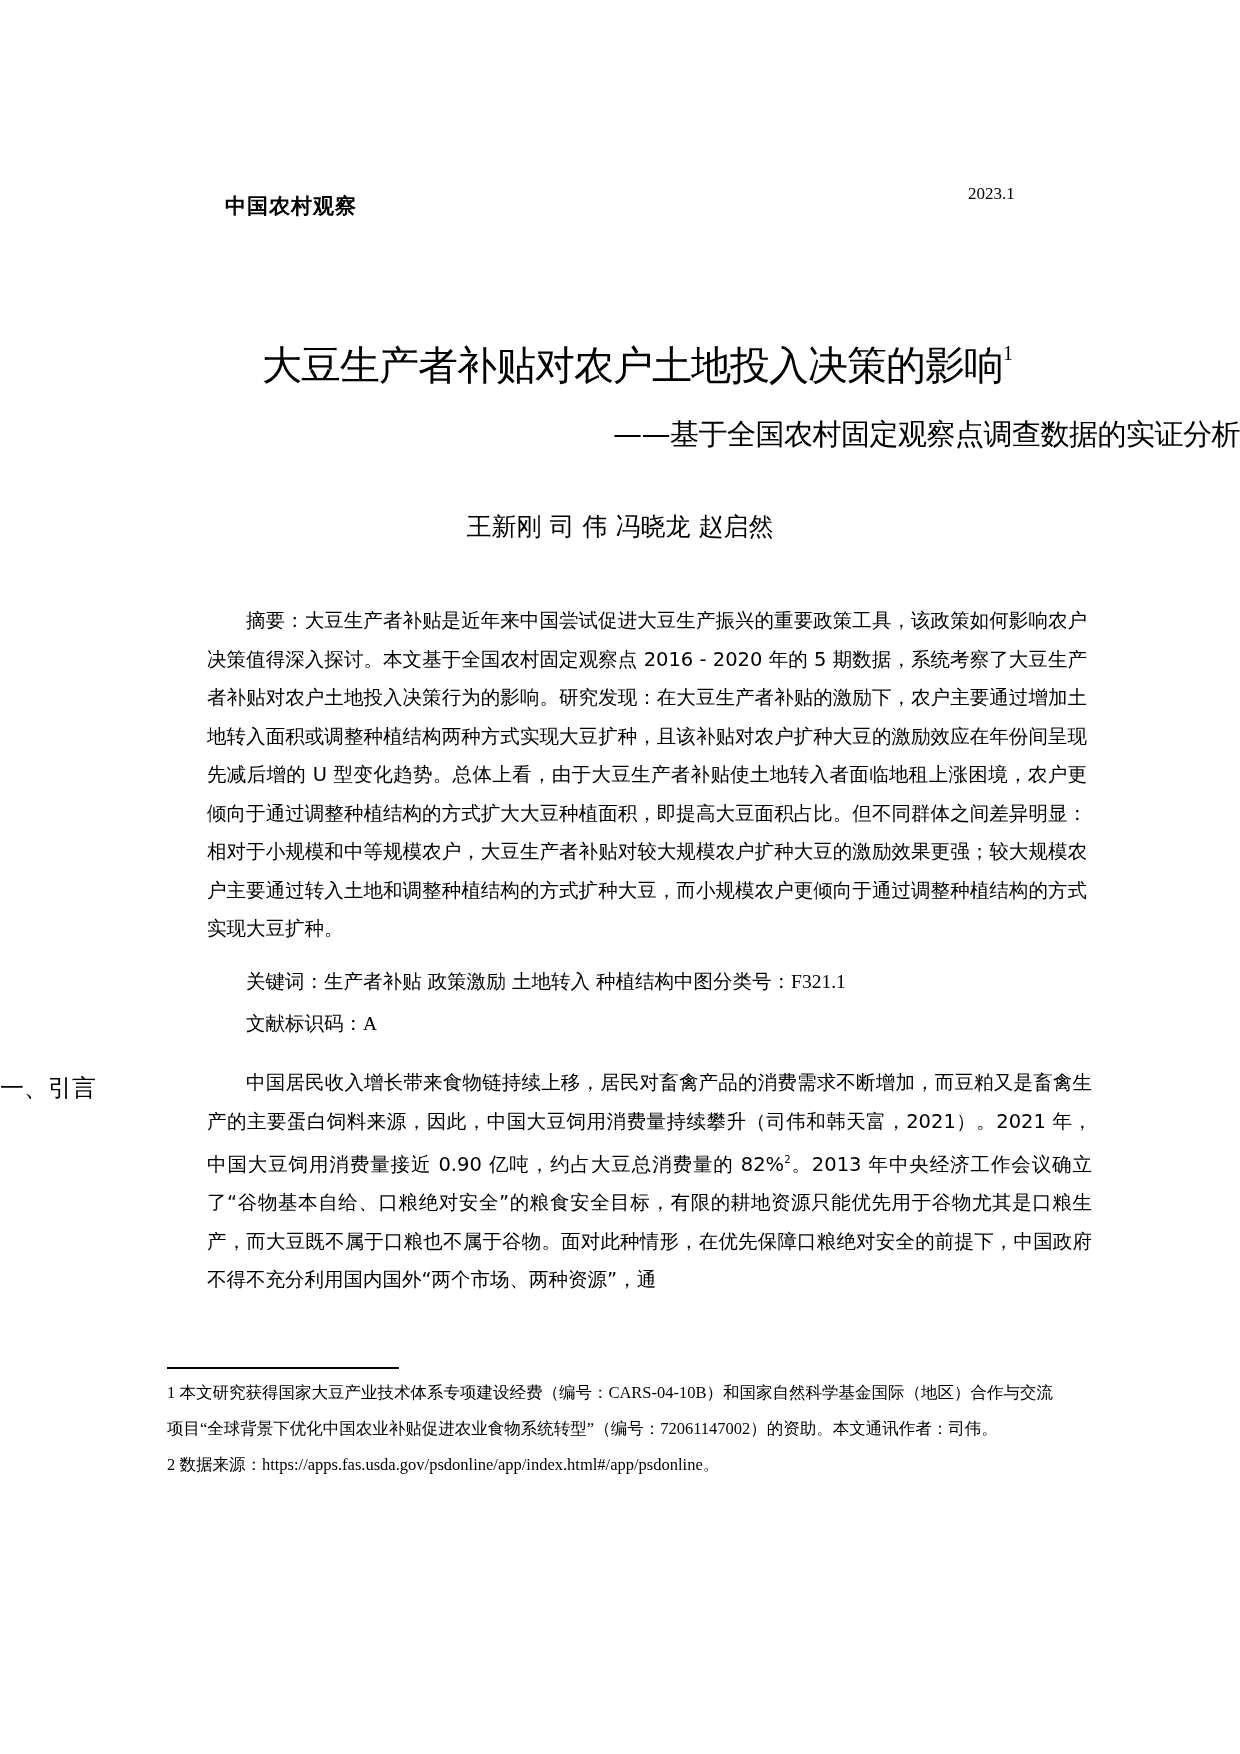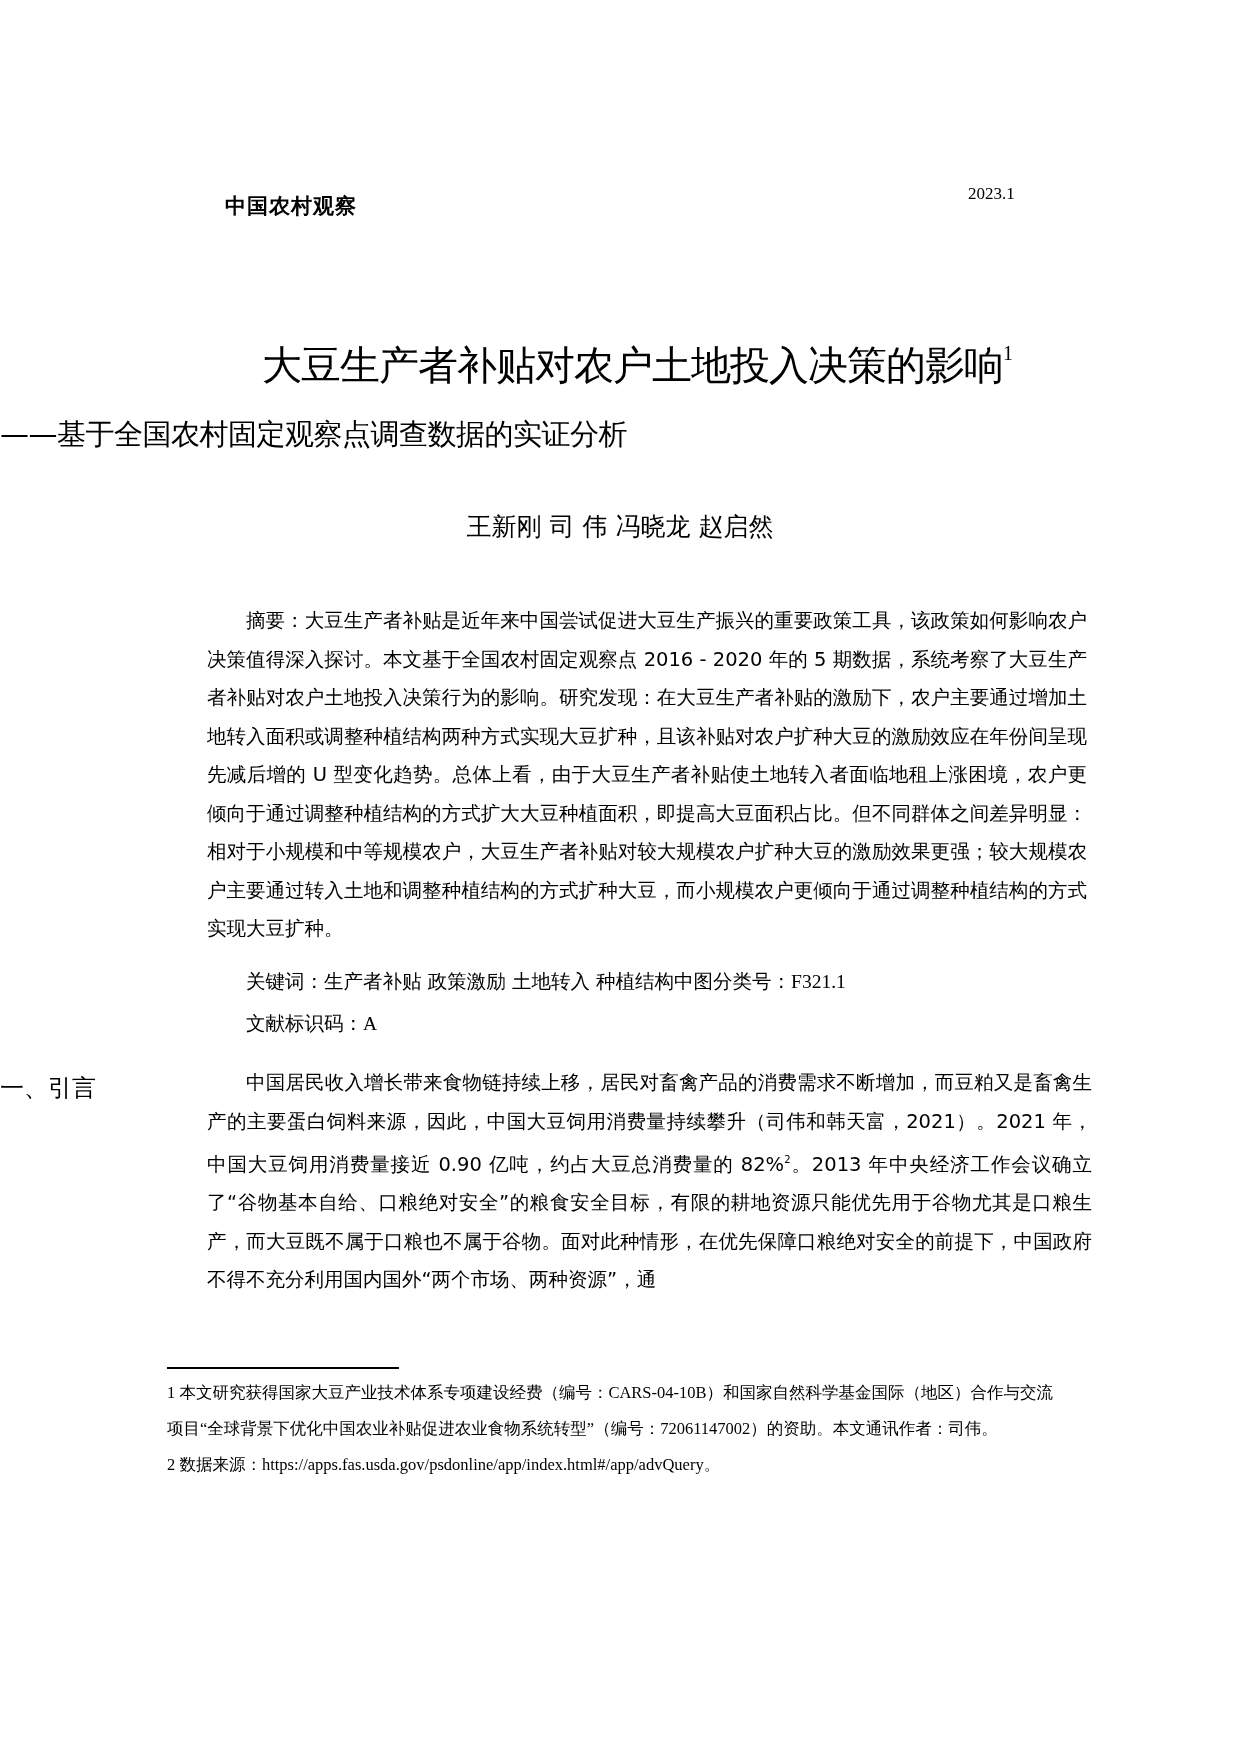--- a/index.html
+++ b/index.html
@@ -3,21 +3,21 @@
 <meta charset="utf-8">
 <style>
   html, body { margin: 0; padding: 0; background: #ffffff; }
   body { width: 1240px; height: 1754px; position: relative; overflow: hidden; color: #000; }
   .sans { font-family: "DejaVu Sans", "Liberation Sans", sans-serif; }
   .serif { font-family: "Liberation Serif", "DejaVu Serif", serif; }
   .journal-logo { position: absolute; left: 225px; top: 176px; font-size: 21px; font-weight: bold; letter-spacing: 1px; margin-top: 16px; }
   .issue { position: absolute; left: 968px; top: 184px; font-size: 17px; }
   .title { position: absolute; left: 17px; width: 1240px; top: 338px; text-align: center; font-size: 40px; letter-spacing: -1px; }
   .title sup { font-size: 20px; font-family: "Liberation Serif", serif; vertical-align: top; position: relative; top: 4px; }
-  .subtitle { position: absolute; left: 0; width: 1240px; top: 415px; text-align: left; font-size: 29px; letter-spacing: -0.5px; }
+  .subtitle { position: absolute; left: 0; width: 1240px; top: 415px; text-align: right; font-size: 29px; letter-spacing: -0.5px; }
   .authors { position: absolute; left: 0; width: 1240px; top: 510px; text-align: center; font-size: 25px; }
   .body-block { position: absolute; left: 207px; width: 880px; font-size: 19.5px; line-height: 38.5px; }
   .abstract { top: 602px; text-align: justify; }
   .indent { text-indent: 2em; }
   .meta-line { position: absolute; left: 207px; font-size: 19.5px; line-height: 38px; margin-top: 16px; }
   .section-heading { position: absolute; left: 0; width: 1240px; text-align: left; top: 1072px; font-size: 24px; font-family: Liberation Serif, serif; }
   .intro { top: 1064px; width: 885px; text-align: justify; }
   .footnote-rule { position: absolute; left: 167px; top: 1367px; width: 232px; height: 2px; background: #000; }
   .footnotes { position: absolute; left: 167px; width: 900px; top: 1375px; font-size: 16.5px; line-height: 36px; }
   .footnotes p { margin: 0; }
@@ -49,14 +49,14 @@
 <div class="section-heading sans">一、引言</div>
 
 <div class="body-block intro sans indent">
   <span>中国居民收入增长带来食物链持续上移，居民对畜禽产品的消费需求不断增加，而豆粕又是畜禽生产的主要蛋白饲料来源，因此，中国大豆饲用消费量持续攀升（司伟和韩天富，2021）。2021 年，中国大豆饲用消费量接近 0.90 亿吨，约占大豆总消费量的 82%</span><sup style="font-size:10px;">2</sup><span>。2013 年中央经济工作会议确立了“谷物基本自给、口粮绝对安全”的粮食安全目标，有限的耕地资源只能优先用于谷物尤其是口粮生产，而大豆既不属于口粮也不属于谷物。面对此种情形，在优先保障口粮绝对安全的前提下，中国政府不得不充分利用国内国外“两个市场、两种资源”，通</span>
 </div>
 
 <div class="footnote-rule"></div>
 
 <div class="footnotes serif">
   <p><span>1</span>&nbsp;<span>本文研究获得国家大豆产业技术体系专项建设经费（编号：CARS-04-10B）和国家自然科学基金国际（地区）合作与交流项目“全球背景下优化中国农业补贴促进农业食物系统转型”（编号：72061147002）的资助。本文通讯作者：司伟。</span></p>
-  <p><span>2</span>&nbsp;<span>数据来源：https://apps.fas.usda.gov/psdonline/app/index.html#/app/advQuery。</span></p>
+  <p><span>2</span>&nbsp;<span>数据来源：https://apps.fas.usda.gov/psdonline/app/index.html#/app/psdonline。</span></p>
 </div>
 
 </body></html>

